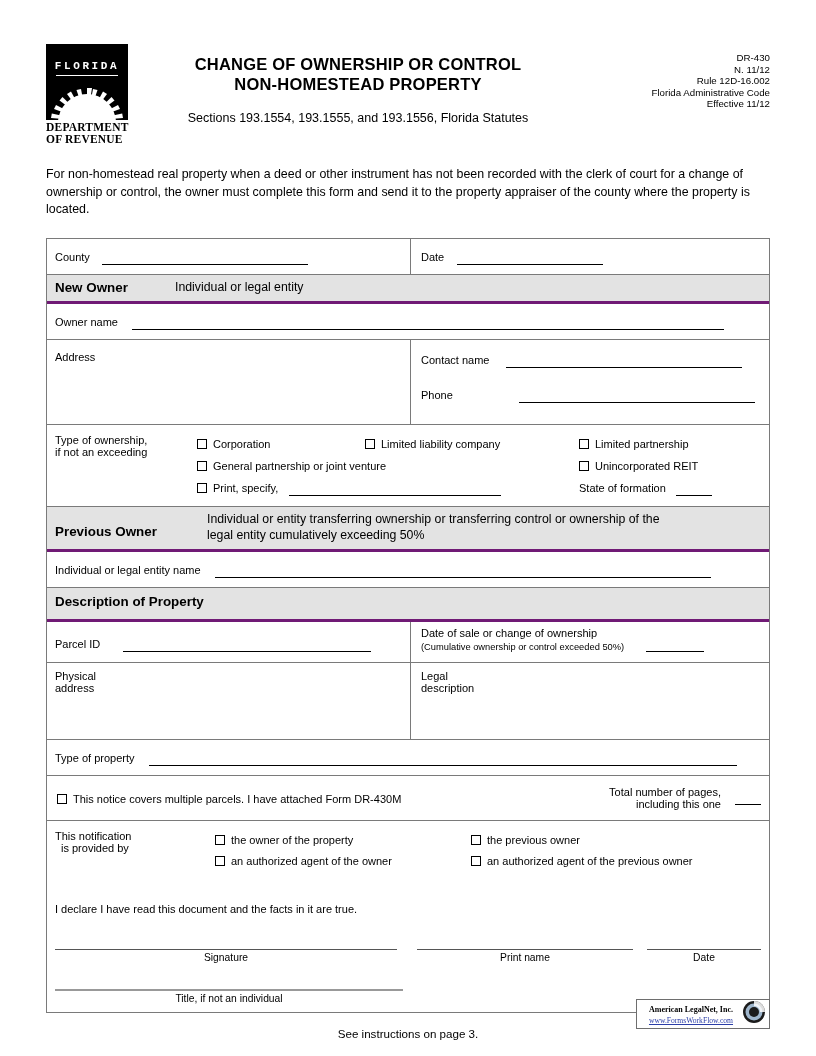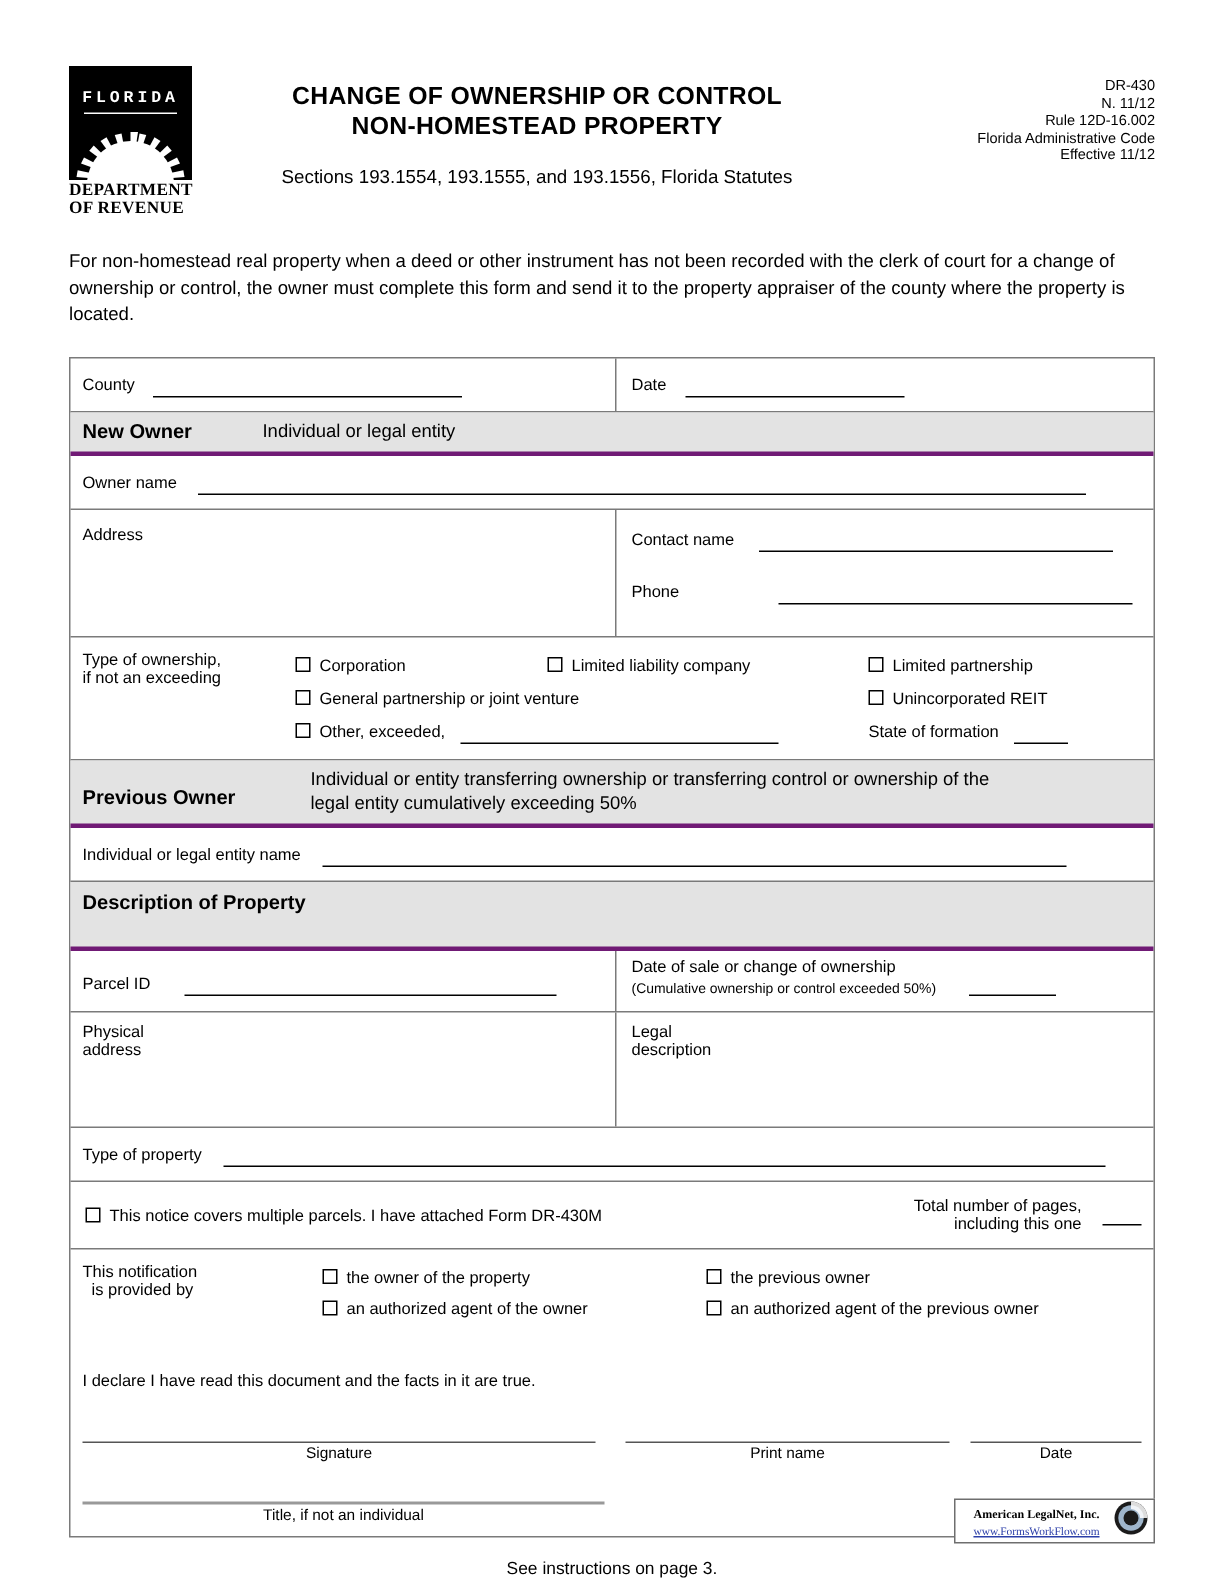--- a/index.html
+++ b/index.html
@@ -234,21 +234,21 @@
               <div style="width:382px;">
                 <span class="cbx"></span><span class="lbl">General partnership or joint venture</span>
               </div>
               <div>
                 <span class="cbx"></span><span class="lbl">Unincorporated REIT</span>
               </div>
             </div>
 
             <div style="display:flex;align-items:baseline;">
               <div style="width:382px;">
-                <span class="cbx"></span><span class="lbl">Other, exceeded,</span>
+                <span class="cbx"></span><span class="lbl">Print, specify,</span>
                 <span class="uline" style="width:212px;margin-left:6px;"></span>
               </div>
               <div>
                 <span class="lbl">State of formation</span>
                 <span class="uline" style="width:36px;margin-left:6px;"></span>
               </div>
             </div>
           </div>
         </div>
       </div>
@@ -262,21 +262,21 @@
       </div>
     </div>
 
     <div class="row">
       <div class="cell full" style="padding:8px 8px 9px 8px;">
         <span class="lbl">Individual or legal entity name</span>
         <span class="uline" style="width:496px;margin-left:10px;"></span>
       </div>
     </div>
 
-    <div class="band" style="padding:6px 8px 22px 8px;">
+    <div class="band" style="padding:6px 8px 10px 8px;">
       <div class="band-title">Description of Property</div>
     </div>
 
     <div class="row">
       <div class="cell left" style="padding:12px 8px 10px 8px;">
         <span class="lbl">Parcel ID</span>
         <span class="uline" style="width:248px;margin-left:18px;"></span>
       </div>
       <div class="cell right" style="padding:5px 8px 5px 10px;">
         <div class="lbl">Date of sale or change of ownership</div>

